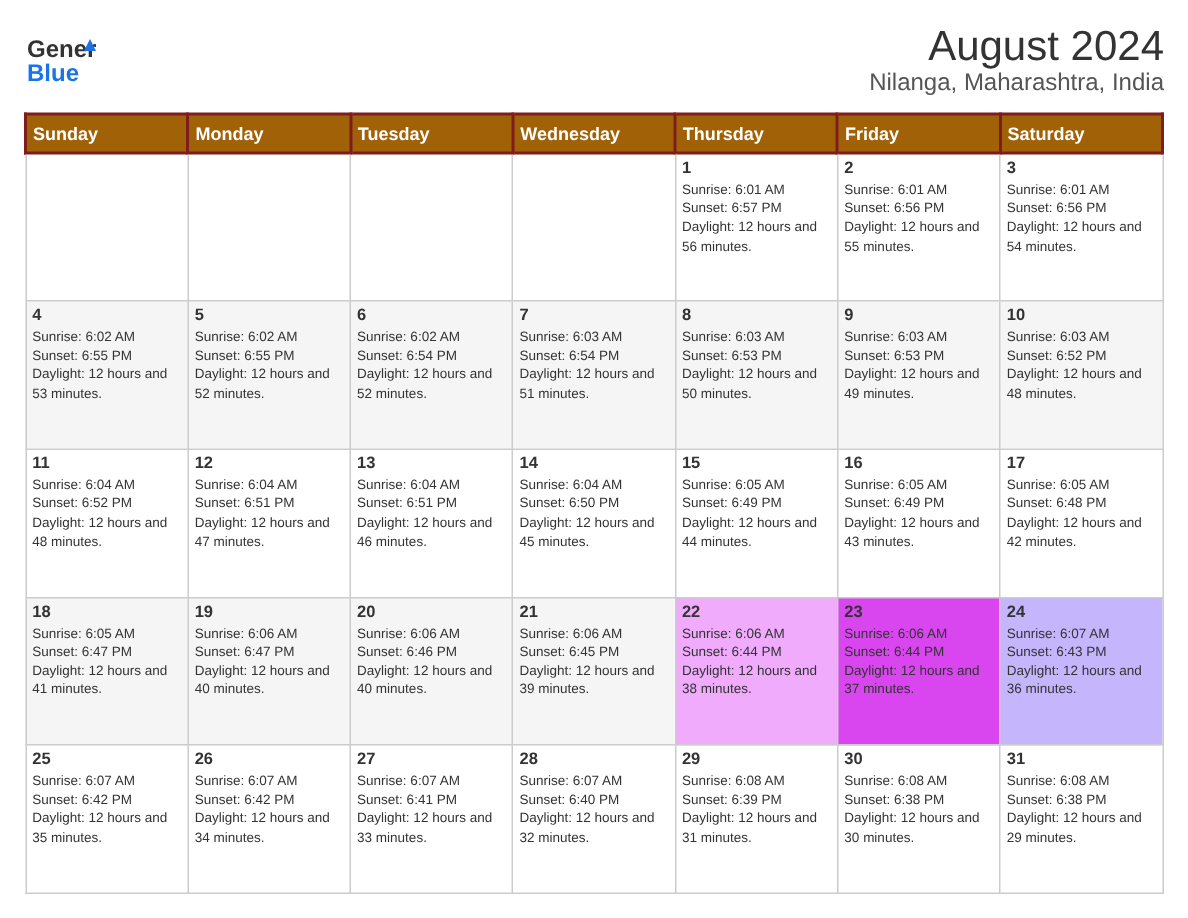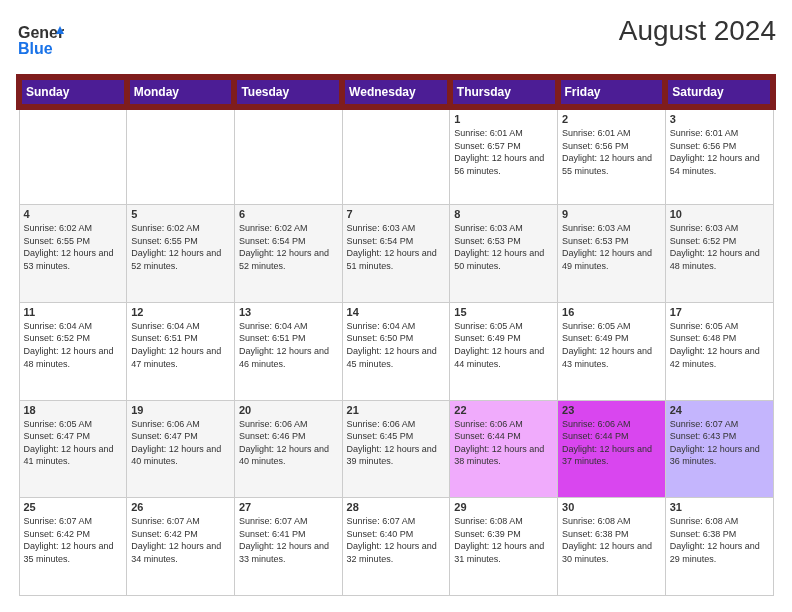--- a/index.html
+++ b/index.html
@@ -42,27 +42,27 @@
       color: #555;
     }
     .calendar {
       flex: 1;
       border: 1px solid #ccc;
       border-collapse: collapse;
       width: 100%;
       table-layout: fixed;
     }
     .calendar th {
-      background: #4c1d95;
+      background: #a16207;
       color: #fff;
       font-size: 12px;
       font-weight: bold;
       padding: 5px 4px;
       text-align: left;
-      border: 6px solid #7f1d1d;
+      border: 2px solid #7f1d1d;
     }
     .calendar td {
       border: 1px solid #ccc;
       vertical-align: top;
       padding: 3px 4px;
       font-size: 9.5px;
       color: #333;
       background: #fff;
       height: 88px;
     }
@@ -91,20 +91,21 @@
   <div class="header">
     <div class="logo-area">
       <svg width="48" height="48" viewBox="0 0 48 48">
         <text x="2" y="22" font-size="16" font-weight="bold" fill="#333" font-family="Arial">General</text>
         <text x="2" y="38" font-size="16" font-weight="bold" fill="#1a73e8" font-family="Arial">Blue</text>
         <polygon points="44,10 48,18 40,18" fill="#1a73e8"></polygon>
       </svg>
     </div>
     <div class="title-area">
       <div class="month-title">August 2024</div>
+      <div class="location">Nilanga, Maharashtra, India</div>
     </div>
   </div>
 
   <table class="calendar">
     <thead>
       <tr id="header-row">
           <th>Sunday</th>
           <th>Monday</th>
           <th>Tuesday</th>
           <th>Wednesday</th>

